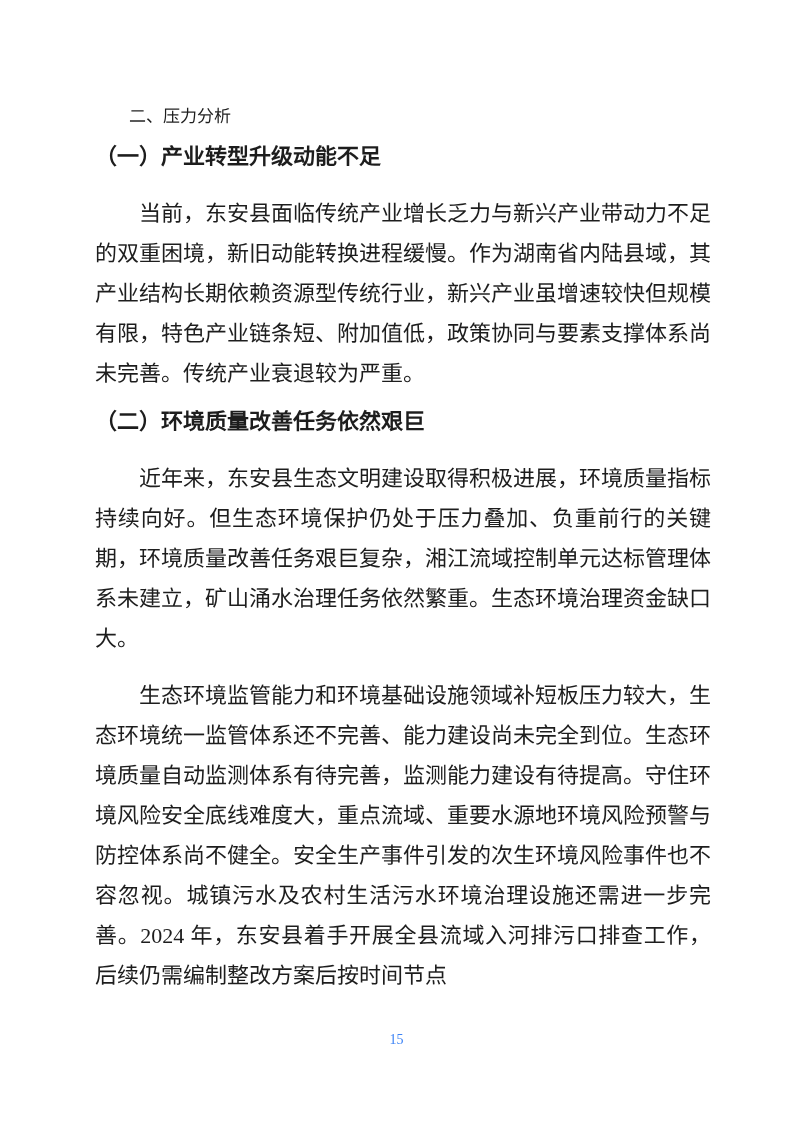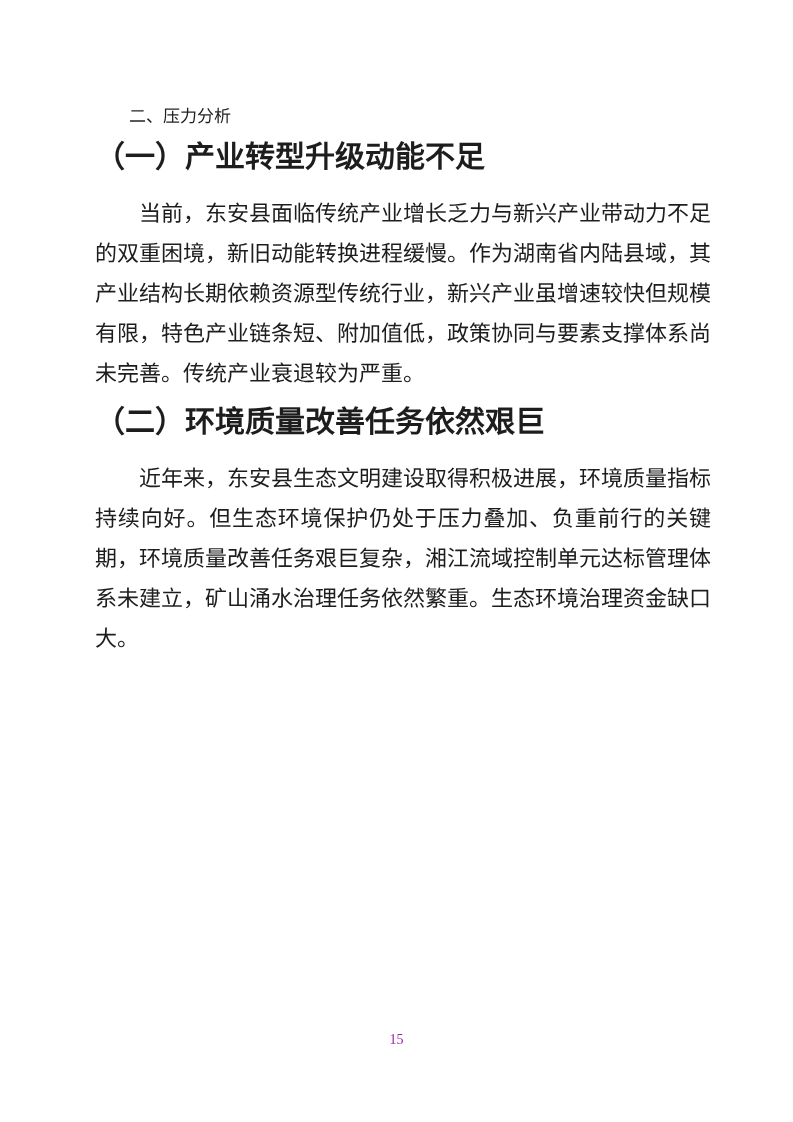--- a/index.html
+++ b/index.html
@@ -39,56 +39,57 @@
   .section-heading {
     margin: 0 0 0 0;
     font-size: 17px;
     line-height: 40px;
     font-family: "Liberation Sans", sans-serif;
     font-weight: normal;
     text-indent: 2em;
   }
   .sub-heading {
     margin: 0;
-    font-size: 30px;
+    font-size: 22px;
     line-height: 40px;
     font-family: "Liberation Serif", serif;
     font-weight: bold;
     text-align: justify;
   }
   .sub-heading.spaced {
     margin-top: 8px;
     margin-bottom: 7px;
   }
   .page-number {
     position: absolute;
     top: 1030px;
     left: 0;
     width: 100%;
     text-align: center;
     font-size: 14px;
     line-height: 20px;
     font-family: "Liberation Serif", serif;
-    color: #a21caf;
+    color: #3b82f6;
   }
 </style>
 </head>
 <body>
 
 <div class="page">
   <div class="content">
 
 
     <h2 class="section-heading">二、压力分析</h2>
 
     <h3 class="sub-heading">（一）产业转型升级动能不足</h3>
 
     <p class="body-para indent-2">当前，东安县面临传统产业增长乏力与新兴产业带动力不足的双重困境，新旧动能转换进程缓慢。作为湖南省内陆县域，其产业结构长期依赖资源型传统行业，新兴产业虽增速较快但规模有限，特色产业链条短、附加值低，政策协同与要素支撑体系尚未完善。传统产业衰退较为严重。</p>
 
     <h3 class="sub-heading spaced">（二）环境质量改善任务依然艰巨</h3>
 
     <p class="body-para indent-2">近年来，东安县生态文明建设取得积极进展，环境质量指标持续向好。但生态环境保护仍处于压力叠加、负重前行的关键期，环境质量改善任务艰巨复杂，湘江流域控制单元达标管理体系未建立，矿山涌水治理任务依然繁重。生态环境治理资金缺口大。</p>
 
+    <p class="body-para indent-2">生态环境监管能力和环境基础设施领域补短板压力较大，生态环境统一监管体系还不完善、能力建设尚未完全到位。生态环境质量自动监测体系有待完善，监测能力建设有待提高。守住环境风险安全底线难度大，重点流域、重要水源地环境风险预警与防控体系尚不健全。安全生产事件引发的次生环境风险事件也不容忽视。城镇污水及农村生活污水环境治理设施还需进一步完善。2024 年，东安县着手开展全县流域入河排污口排查工作，后续仍需编制整改方案后按时间节点</p>
 
   </div>
 
   <div class="page-number">15</div>
 </div>
 
 </body></html>

